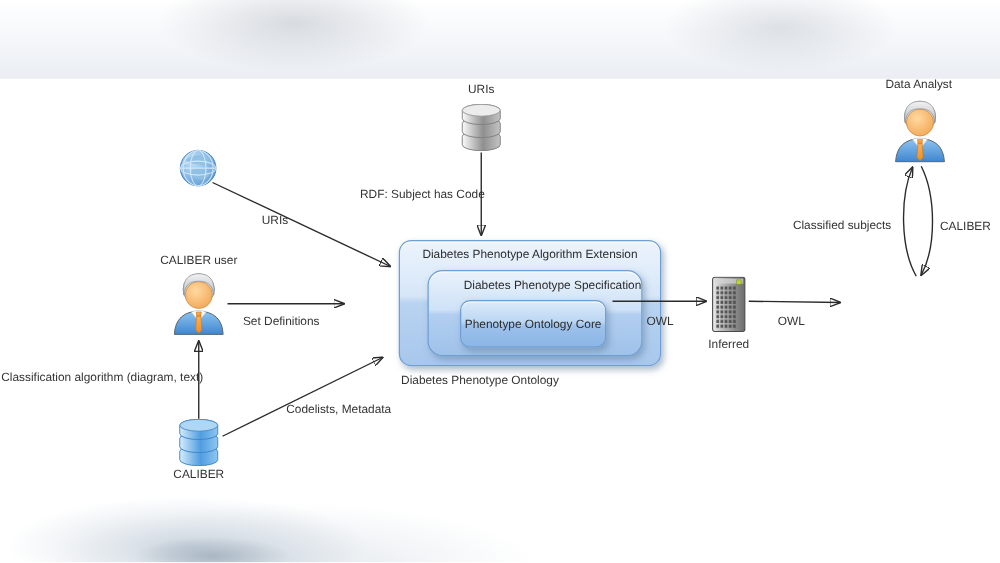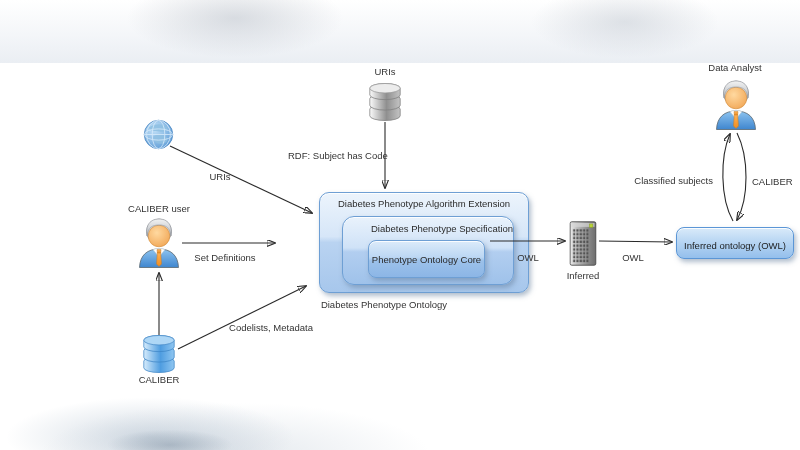--- a/index.html
+++ b/index.html
@@ -171,20 +171,21 @@
   <div class="lbl center" style="left:358px; top:66px; width:54px;">URIs</div>
   <div class="lbl center" style="left:109px; top:203px; width:100px;">CALIBER user</div>
   <div class="lbl center" style="left:119px; top:374px; width:80px;">CALIBER</div>
   <div class="lbl center" style="left:304px; top:299px; width:160px;">Diabetes Phenotype Ontology</div>
   <div class="lbl center" style="left:548px; top:270px; width:70px;">Inferred</div>
   <div class="lbl center" style="left:685px; top:62px; width:100px;">Data Analyst</div>
 
   <div class="lbl center" style="left:200px; top:171px; width:40px;">URIs</div>
   <div class="lbl" style="left:288px; top:150px;">RDF: Subject has Code</div>
   <div class="lbl center" style="left:185px; top:252px; width:80px;">Set Definitions</div>
+  <div class="lbl" style="left:1px; top:297px;">Classification algorithm (diagram, text)</div>
   <div class="lbl center" style="left:221px; top:322px; width:100px;">Codelists, Metadata</div>
   <div class="lbl center" style="left:503px; top:252px; width:50px;">OWL</div>
   <div class="lbl center" style="left:608px; top:252px; width:50px;">OWL</div>
   <div class="lbl right" style="left:613px; top:175px; width:100px;">Classified subjects</div>
   <div class="lbl" style="left:752px; top:176px;">CALIBER</div>
 
   <div class="icon" style="left:368px; top:83px; width:34px; height:38px;">
     <svg width="34" height="38" viewBox="0 0 34 40">
         <use href="#sym-db-gray"></use>
       </svg>
@@ -218,23 +219,20 @@
   <div id="box-outer" class="gbox">
     <div class="box-title">Diabetes Phenotype Algorithm Extension</div>
     <div id="box-middle" class="gbox">
       <div class="box-title">Diabetes Phenotype Specification</div>
       <div id="box-inner" class="gbox">
         <div class="box-title">Phenotype Ontology Core</div>
       </div>
     </div>
   </div>
 
-  <div id="box-inferred">
-    <div class="box-title">Inferred ontology (OWL)</div>
-  </div>
 
   <svg id="arrows" width="800" height="450">
     <defs>
       <marker id="ah" markerWidth="9" markerHeight="7" refX="8.2" refY="3.5" orient="auto" markerUnits="userSpaceOnUse">
         <path d="M0,0 L9,3.5 L0,7 Z" fill="#1c1c1c" stroke="none"></path>
       </marker>
     </defs>
     <line x1="385" y1="122" x2="385" y2="188" marker-end="url(#ah)"></line>
     <line x1="170" y1="146" x2="312" y2="213" marker-end="url(#ah)"></line>
     <line x1="182" y1="243" x2="275" y2="243" marker-end="url(#ah)"></line>

